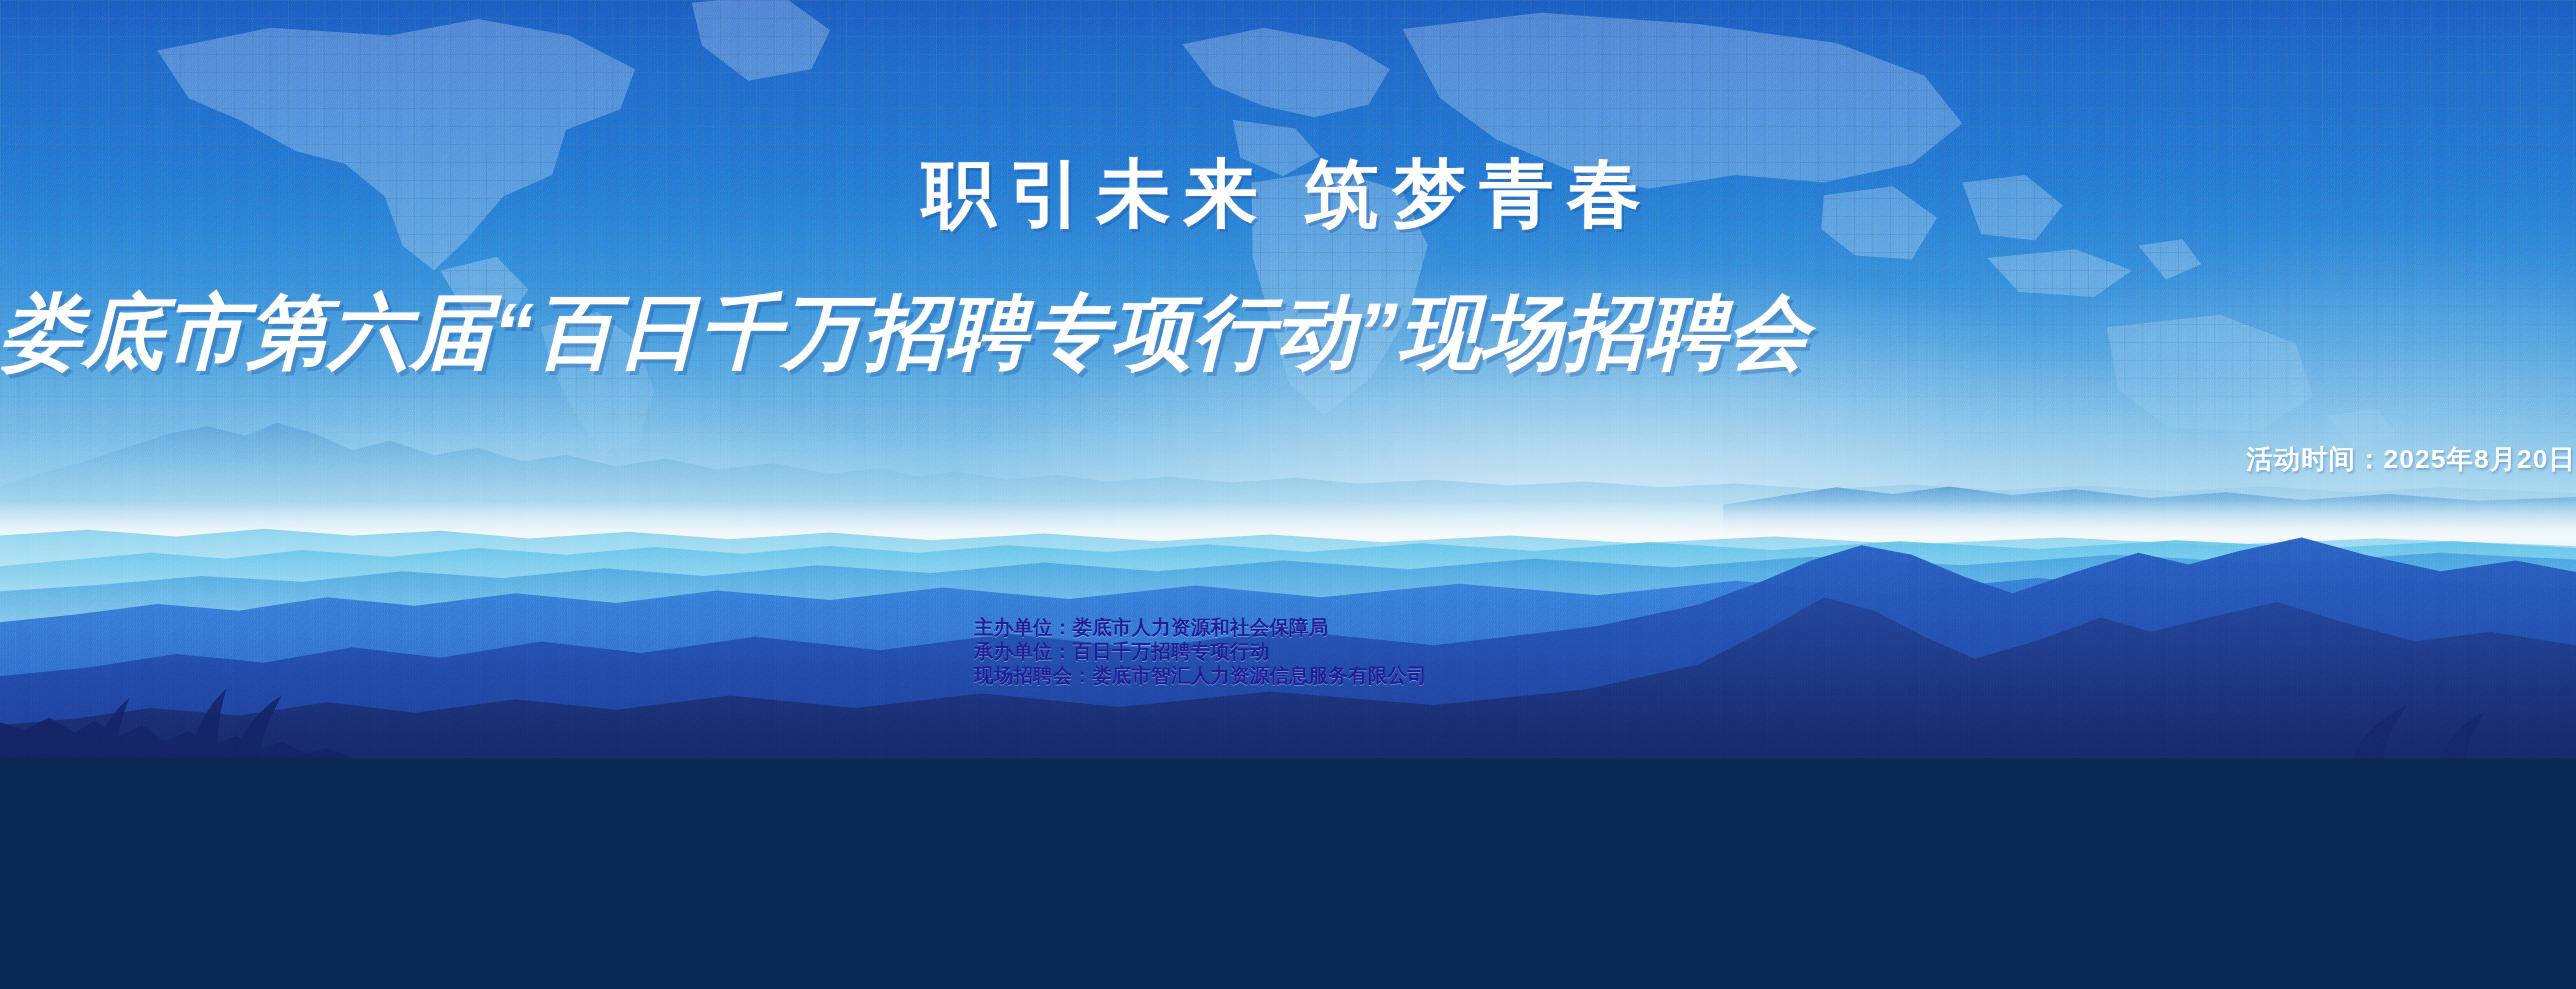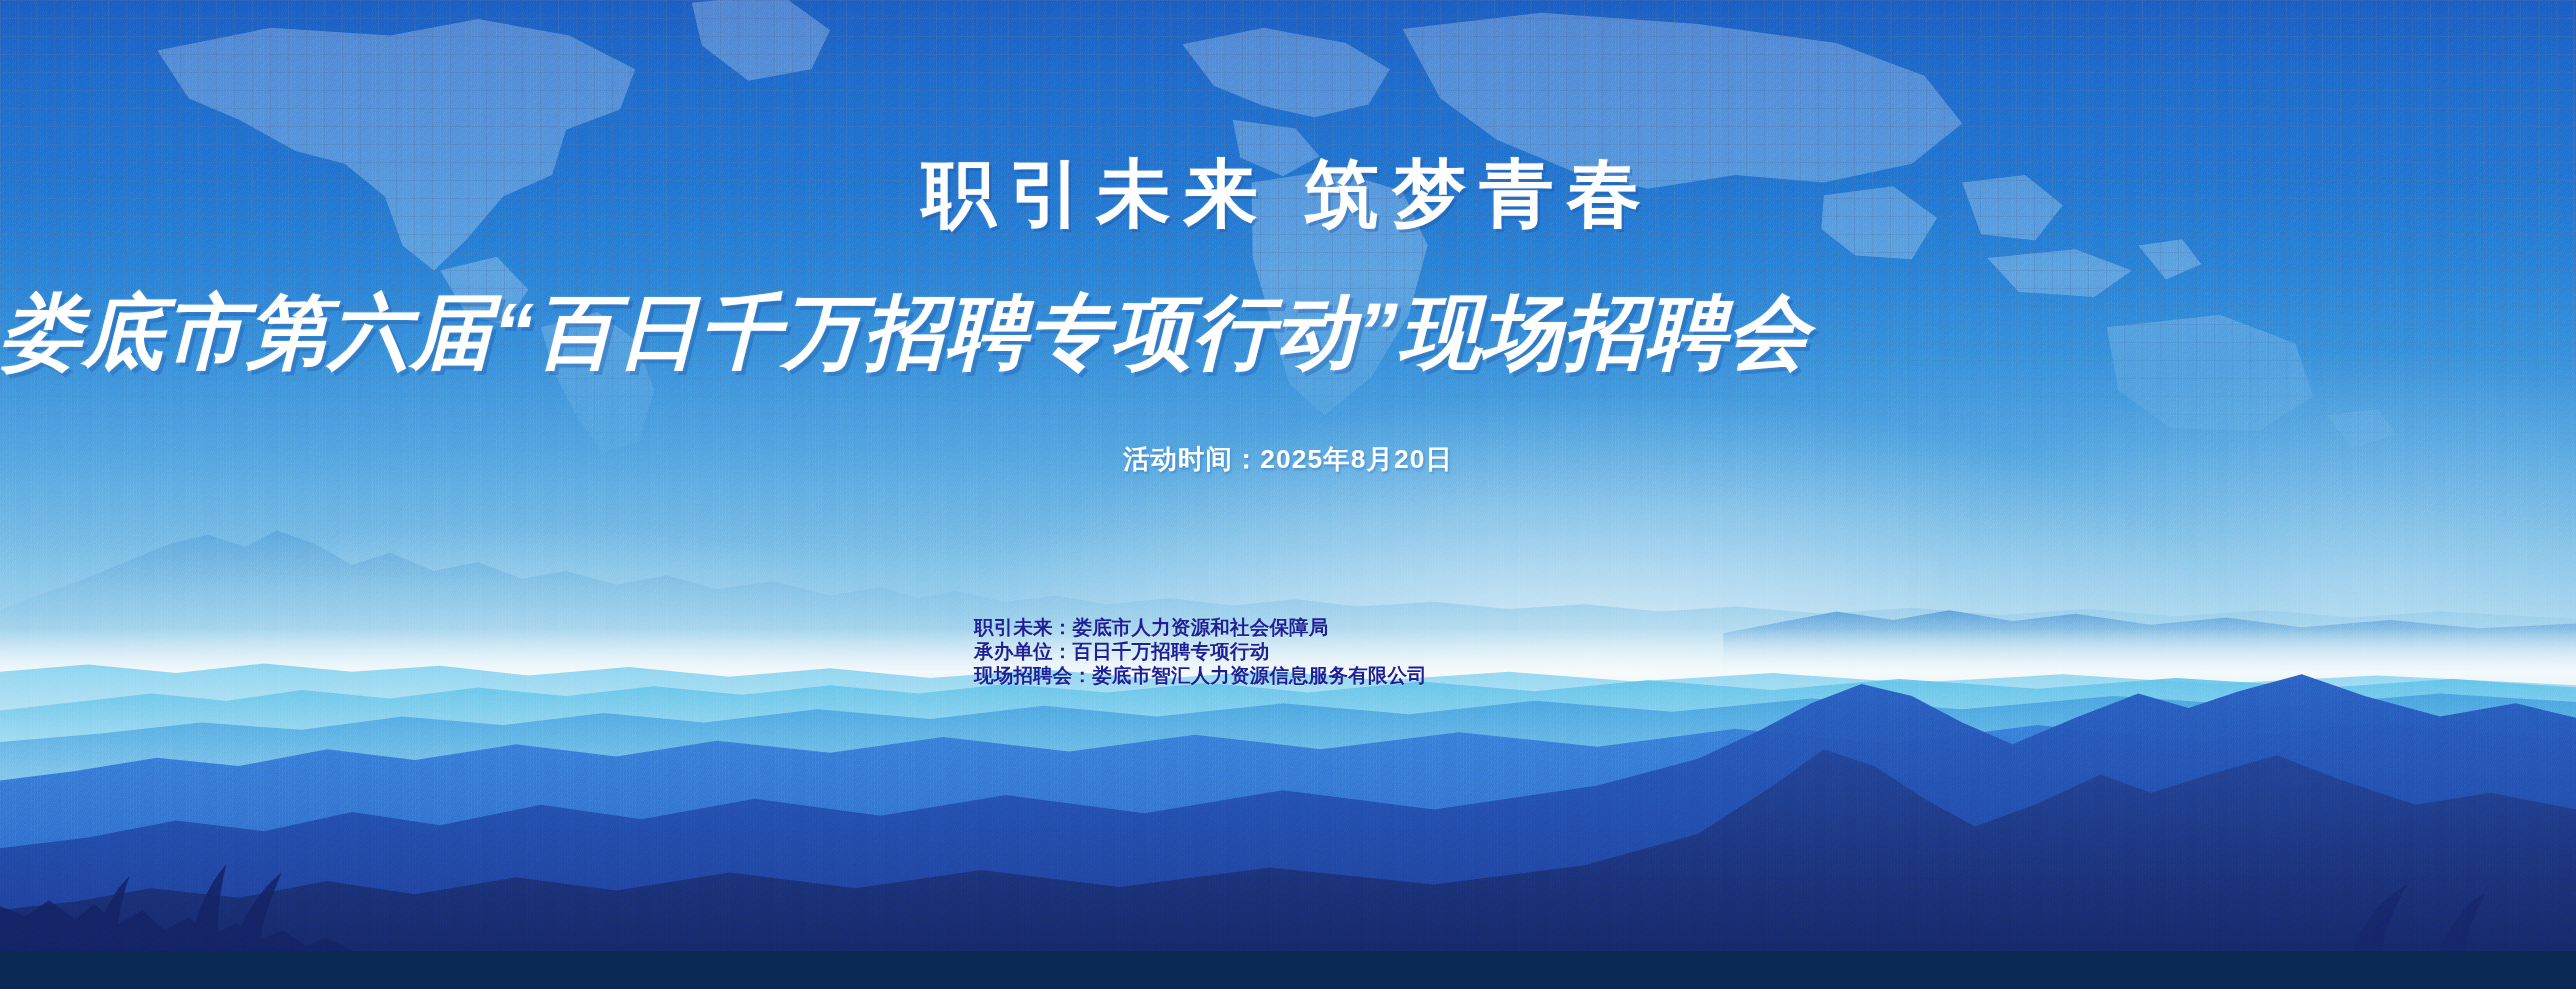--- a/index.html
+++ b/index.html
@@ -1,18 +1,18 @@
 <!DOCTYPE html>
 <html style="font-size:10px"><head>
 <meta charset="utf-8">
 <style>
   html,body{margin:0;padding:0;background:#0a2a55;}
   #stage{
     position:relative;
-    width:2576px;height:951px;
+    width:2576px;height:758px;
     overflow:hidden;
     font-family:"Liberation Sans","DejaVu Sans",sans-serif;
     background:#1f7ed0;
   }
   .layer{position:absolute;left:0;top:0;width:100%;height:100%;}
 
   
   #sky{
     background:linear-gradient(to bottom,
       #1d63c6 0%,
@@ -100,21 +100,21 @@
     font-size:81px;
     font-weight:bold;
     font-style:italic;
     letter-spacing:.015em;
     line-height:1.15;
     text-shadow:3.8px 4.4px 0 rgba(25,80,165,.32), 0 0 1.9px rgba(255,255,255,.35);
     white-space:nowrap;
   }
   .eventdate{
     position:absolute;left:0;right:0;top:442px;
-    text-align:center;
+    text-align:right;
     color:#ffffff;
     font-size:26.4px;
     font-weight:bold;
     letter-spacing:.04em;
     text-shadow:1.3px 1.9px 2.5px rgba(30,90,170,.35);
     white-space:nowrap;
   }
   #orgblock{
     position:absolute;left:974px;top:615px;
     color:#1d1f96;
@@ -247,20 +247,20 @@
 
   <div id="content">
 
     <div class="headline">职引未来  筑梦青春</div>
 
     <div class="maintitle">娄底市第六届“百日千万招聘专项行动”现场招聘会</div>
 
     <div class="eventdate">活动时间：2025年8月20日</div>
 
     <div id="orgblock">
-      <span class="orgline">职引未来：娄底市人力资源和社会保障局</span>
+      <span class="orgline">主办单位：娄底市人力资源和社会保障局</span>
       <span class="orgline">承办单位：百日千万招聘专项行动</span>
       <span class="orgline">现场招聘会：娄底市智汇人力资源信息服务有限公司</span>
     </div>
 
   </div>
 </div>
 
 
 </body></html>

